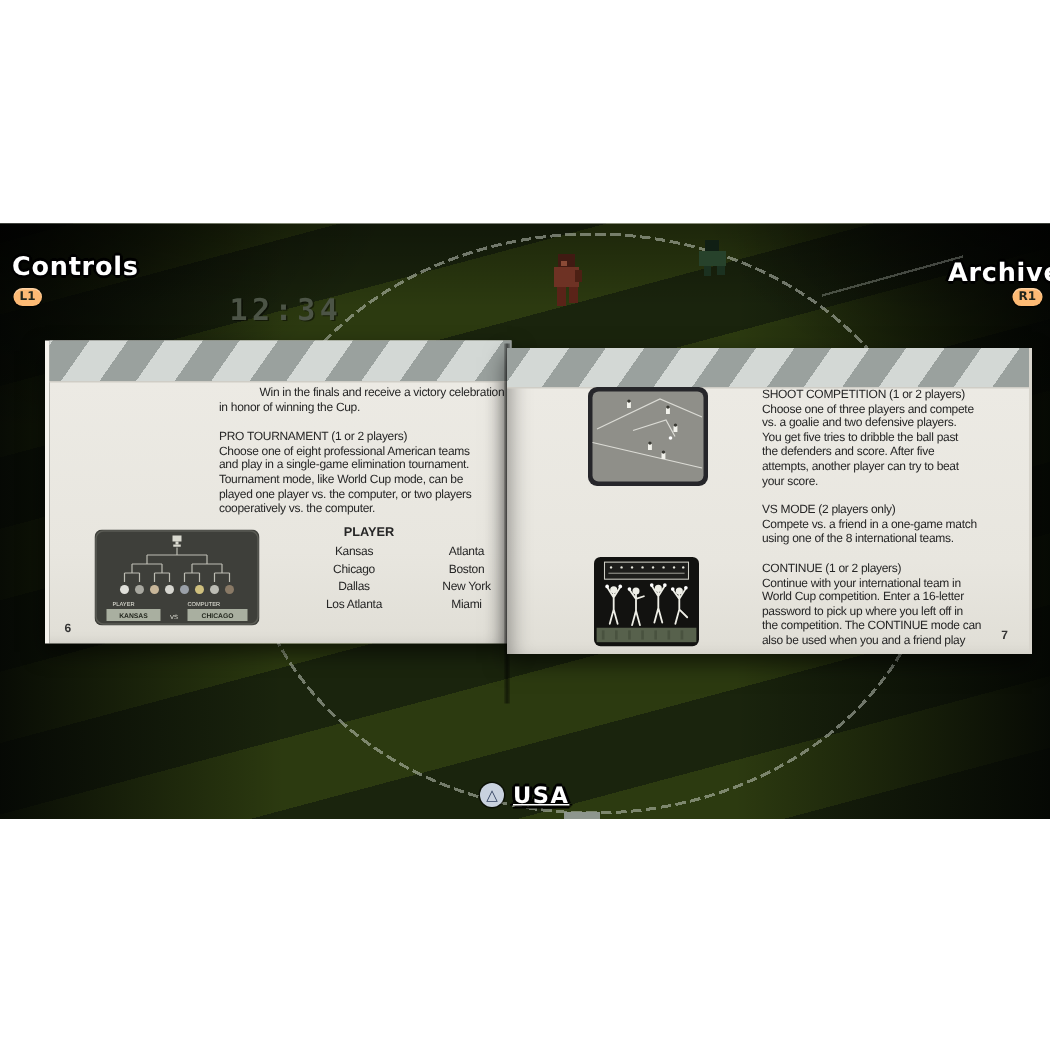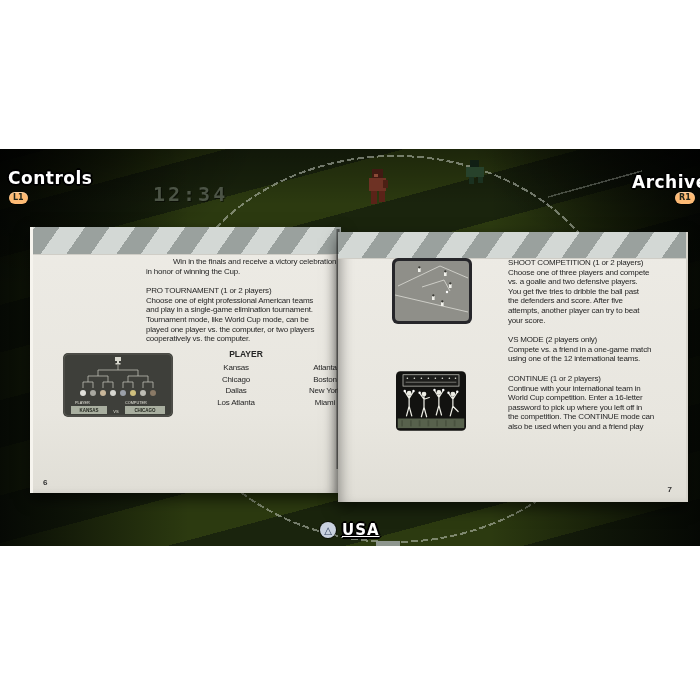--- a/index.html
+++ b/index.html
@@ -20,56 +20,56 @@
 
   
   .hud-label{position:absolute;color:#fff;font:bold 17px "DejaVu Sans",sans-serif;letter-spacing:.5px;
     text-shadow:-2px 0 #000,2px 0 #000,0 -2px #000,0 2px #000,-1px -1px #000,1px -1px #000,-1px 1px #000,1px 1px #000;}
   .hud-controls{left:8px;top:168px;}
   .hud-archive{left:632px;top:172px;}
   .shoulder-badge{position:absolute;background:#fdba74;color:#20251b;font:bold 8px "DejaVu Sans",sans-serif;
     padding:1px 4px 2px;border-radius:6px;box-shadow:0 1px 0 rgba(0,0,0,.7), inset 0 1px 0 rgba(255,255,255,.35);}
   .badge-l1{left:9px;top:192px;}
   .badge-r1{left:675px;top:192px;}
-  .clock{position:absolute;left:153px;top:182px;color:#4c5446;font:bold 20px "DejaVu Sans Mono",monospace;
+  .clock{position:absolute;left:153px;top:194px;color:#4c5446;font:bold 20px "DejaVu Sans Mono",monospace;
     letter-spacing:3px;text-shadow:1px 1px 0 rgba(0,0,0,.45);}
   .hud-bottom{position:absolute;left:320px;top:521px;display:flex;align-items:center;gap:6px;}
   .tri-icon{width:16px;height:16px;border-radius:50%;background:#c9d2df;display:flex;align-items:center;
     justify-content:center;font:bold 10px "DejaVu Sans",sans-serif;color:#31415f;
     box-shadow:0 0 0 1px rgba(0,0,0,.55);}
   .usa-text{color:#fff;font:bold 15px "DejaVu Sans",sans-serif;letter-spacing:1px;
     text-shadow:-2px 0 #000,2px 0 #000,0 -2px #000,0 2px #000,1px 1px #000,-1px -1px #000;text-decoration:underline;}
 
   
   .page{position:absolute;background:linear-gradient(180deg,#edebe5 0%,#e8e6df 70%,#e0ded6 100%);
     box-shadow:0 6px 14px rgba(0,0,0,.6);}
-  .page-left{left:30px;top:227px;width:308px;height:266px;border-left:3px solid #f6f4ee;
+  .page-left{left:30px;top:227px;width:308px;height:202px;border-left:3px solid #f6f4ee;
     box-shadow:0 6px 14px rgba(0,0,0,.6), inset -10px 0 14px -8px rgba(0,0,0,.4);}
-  .page-right{left:338px;top:232px;width:348px;height:270px;border-right:2px solid #d8d5cd;
+  .page-right{left:338px;top:232px;width:348px;height:204px;border-right:2px solid #d8d5cd;
     box-shadow:0 6px 14px rgba(0,0,0,.6), inset 10px 0 14px -8px rgba(0,0,0,.4);}
   .stripeband{position:absolute;left:0;top:0;right:0;height:27px;
     background:repeating-linear-gradient(305deg,#9aa19e 0 20px,#d3d8d5 20px 41px);
     border-bottom:1px solid #cfcdc6;}
   .spine{position:absolute;left:336px;top:229px;width:4px;height:240px;
     background:linear-gradient(90deg,rgba(0,0,0,.15),rgba(0,0,0,.55),rgba(0,0,0,.2));}
 
   .booktext{position:absolute;color:#262626;font:8px/9.6px "Liberation Sans",sans-serif;letter-spacing:-.2px;}
   .booktext p{margin:0;}
   .pre{white-space:pre;}
   .indent{text-indent:27px;white-space:pre-line;}
   .sec{margin-bottom:10px;}
   .lp-text{left:113px;top:30px;width:200px;}
   .rp-text{left:170px;top:26px;width:150px;}
 
   .teams{position:absolute;left:123px;top:122px;width:200px;color:#262626;}
   .teams-title{position:absolute;left:30px;top:0;width:120px;text-align:center;
     font:bold 8.5px "Liberation Sans",sans-serif;}
   .tcol{position:absolute;top:13px;width:80px;text-align:center;
     font:8px/11.5px "Liberation Sans",sans-serif;letter-spacing:-.2px;}
-  .tcol1{left:40px;} .tcol2{left:129px;}
+  .tcol1{left:40px;} .tcol2{left:115px;}
   .tcol div{white-space:nowrap;}
 
   .pagenum{position:absolute;font:bold 8px "Liberation Sans",sans-serif;color:#333;}
   .pn-left{left:10px;bottom:6px;}
   .pn-right{right:14px;bottom:8px;}
 
   .shot{position:absolute;}
   .shot-bracket{left:30px;top:126px;width:110px;height:64px;}
   .shot-shoot{left:54px;top:26px;width:80px;height:66px;}
   .shot-cheer{left:58px;top:135px;width:70px;height:68px;}
@@ -283,21 +283,21 @@
         <p class="pre">Choose one of three players and compete
 vs. a goalie and two defensive players.
 You get five tries to dribble the ball past
 the defenders and score. After five
 attempts, another player can try to beat
 your score.</p>
       </div>
       <div class="sec">
         <p class="pre">VS MODE (2 players only)</p>
         <p class="pre">Compete vs. a friend in a one-game match
-using one of the 12 international teams.</p>
+using one of the 8 international teams.</p>
       </div>
       <div class="sec">
         <p class="pre">CONTINUE (1 or 2 players)</p>
         <p class="pre">Continue with your international team in
 World Cup competition. Enter a 16-letter
 password to pick up where you left off in
 the competition. The CONTINUE mode can
 also be used when you and a friend play</p>
       </div>
     </div>

